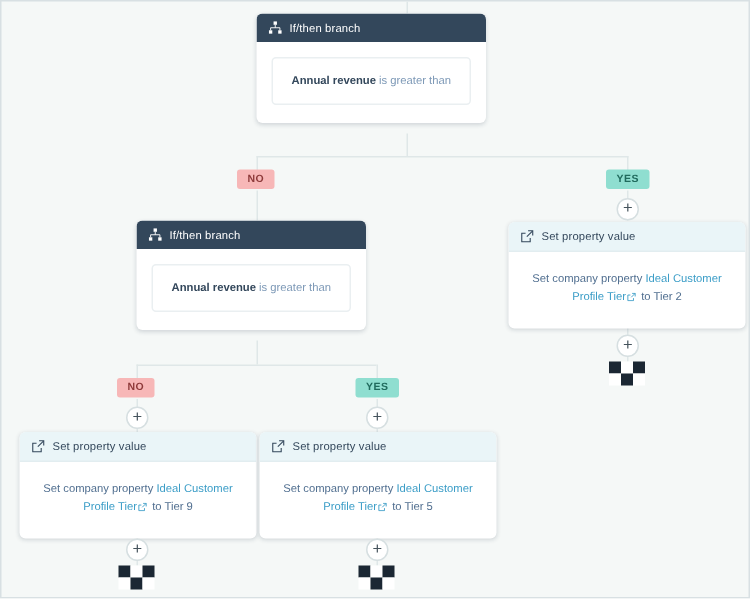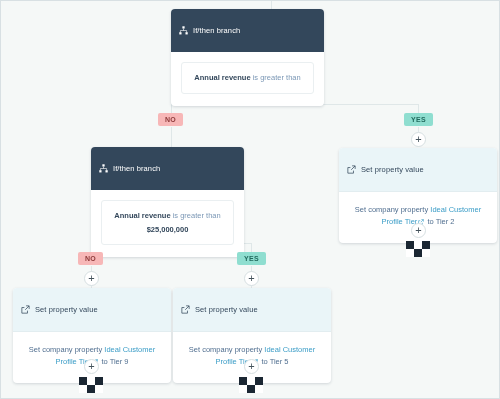--- a/index.html
+++ b/index.html
@@ -52,21 +52,21 @@
     background: #ffffff;
     border-radius: 4px;
     box-shadow: 0 1px 3px rgba(20,40,60,0.16);
     overflow: hidden;
     z-index: 3;
   }
   .card-header {
     display: flex;
     align-items: center;
     gap: 5px;
-    padding: 17px 8px;
+    padding: 5px 8px;
     font-size: 7.5px;
     letter-spacing: .1px;
   }
   .card-header.branch {
     background: #33475b;
     color: #ffffff;
   }
   .card-header.action {
     background: #eaf5f8;
     color: #33475b;
@@ -242,21 +242,20 @@
         <rect x="0.5" y="11" width="4" height="4" fill="#ffffff"></rect>
         <rect x="11.5" y="11" width="4" height="4" fill="#ffffff"></rect>
         <path d="M8 4.5 L8 8 M2.5 11 L2.5 8 L13.5 8 L13.5 11" stroke="#ffffff" stroke-width="1.1" fill="none"></path>
       </svg>
       <span>If/then branch</span>
     </div>
     <div class="card-body">
       <div class="cond-panel">
         <span class="prop">Annual revenue</span>
         <span>is greater than</span>
-        <span class="val">$25,000,000</span>
       </div>
     </div>
   </div>
 
   <div class="badge no" style="left:77px; top:251px;">NO</div>
   <div class="badge yes" style="left:236px; top:251px;">YES</div>
 
   <div class="plus-dot" style="left:83px; top:270px;">+</div>
   <div class="plus-dot" style="left:243px; top:270px;">+</div>
 

